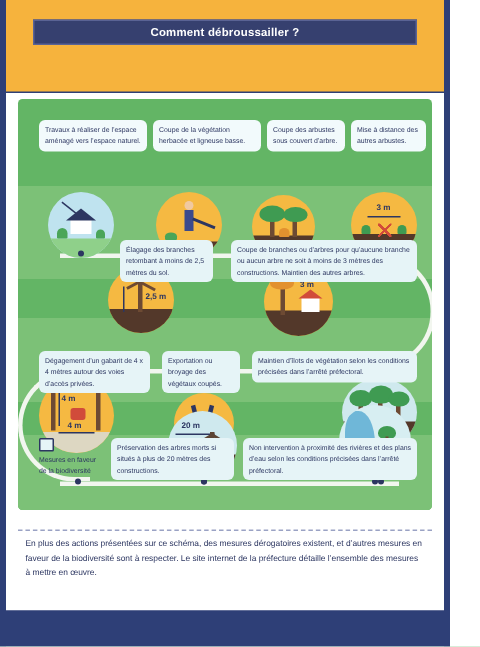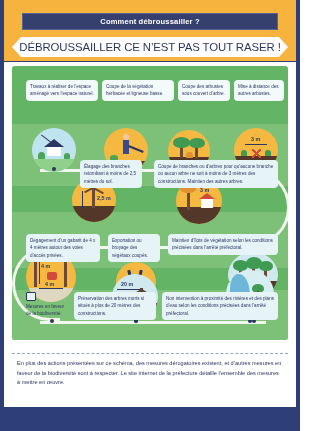--- a/index.html
+++ b/index.html
@@ -234,27 +234,20 @@
   .side-strip-r { right: 0; }
 </style>
 </head>
 <body>
 
 <div id="page">
 
   <div class="orange-band">
     <div class="top-banner">
       <span class="top-banner-label">Comment débroussailler ?</span>
-    </div>
-    <div class="ribbon">
-      <span class="ribbon-notch-l"></span>
-      <span class="ribbon-notch-r"></span>
-      <div class="ribbon-body">
-        <span class="ribbon-label">DÉBROUSSAILLER CE N’EST PAS TOUT RASER !</span>
-      </div>
     </div>
   </div>
 
   <div class="page-body">
 
     <div class="green-panel">
 
       <div class="grass-band grass-1"></div>
       <div class="grass-band grass-2"></div>
       <div class="grass-band grass-3"></div>

